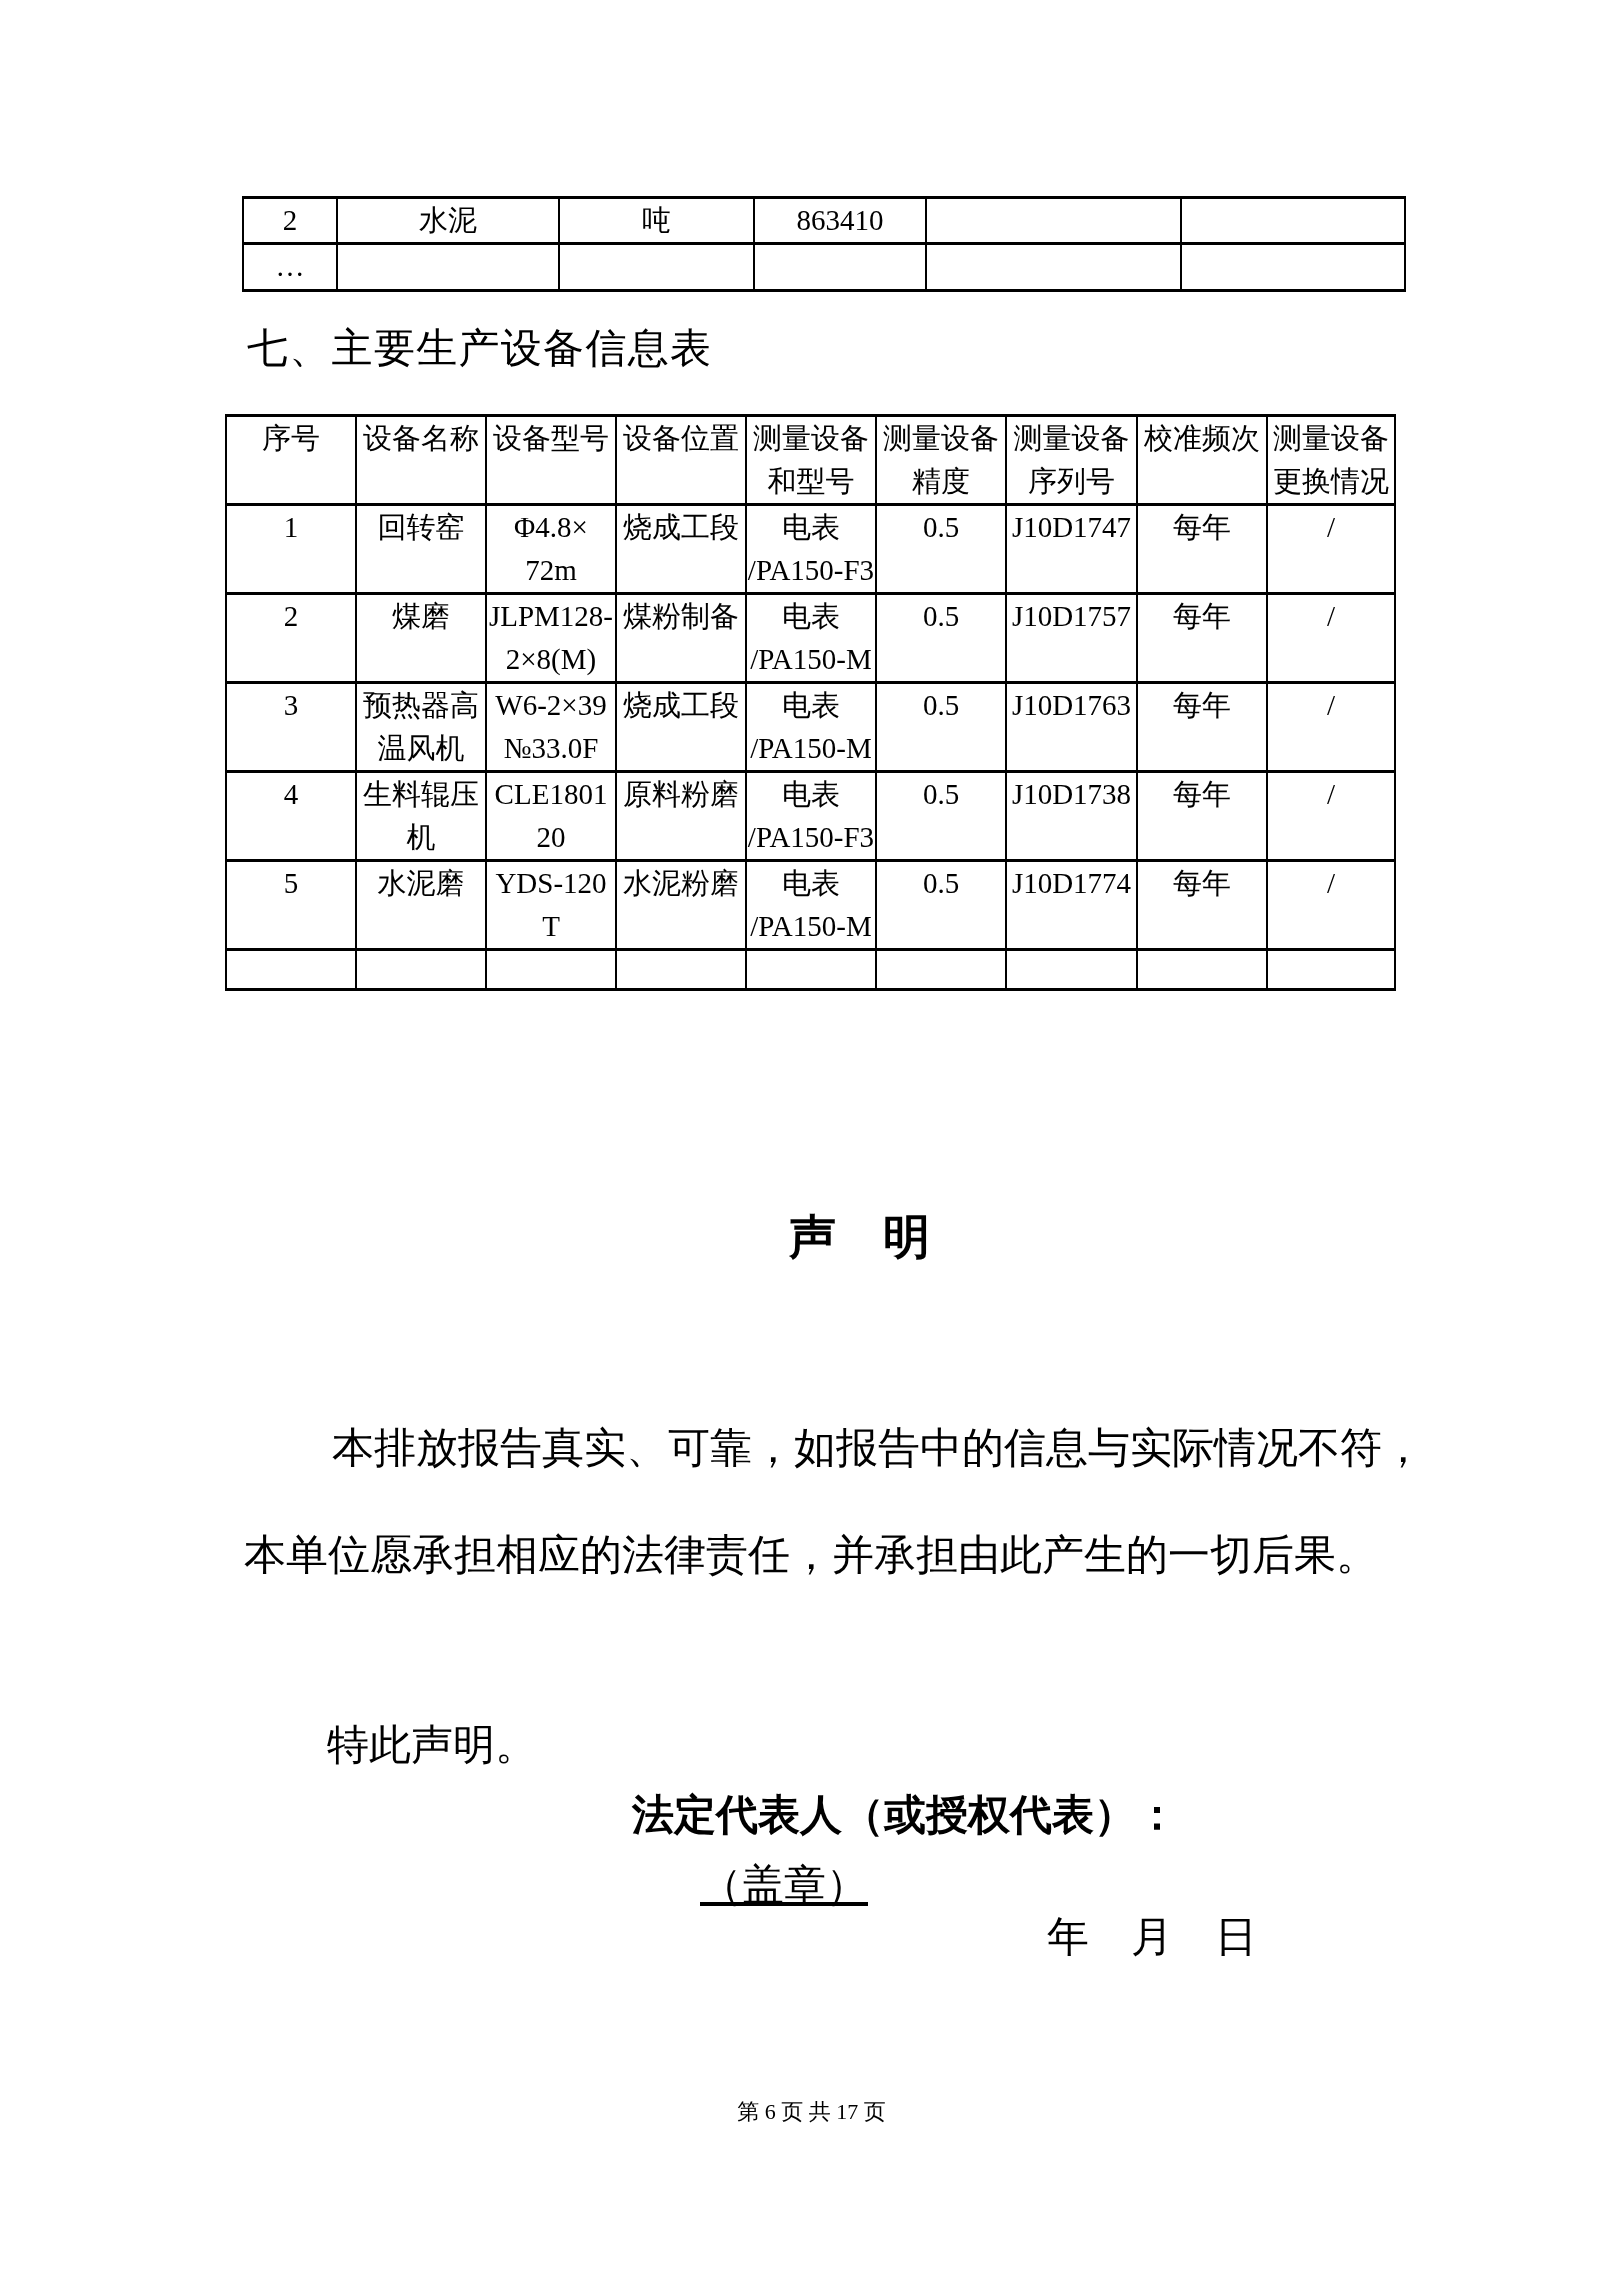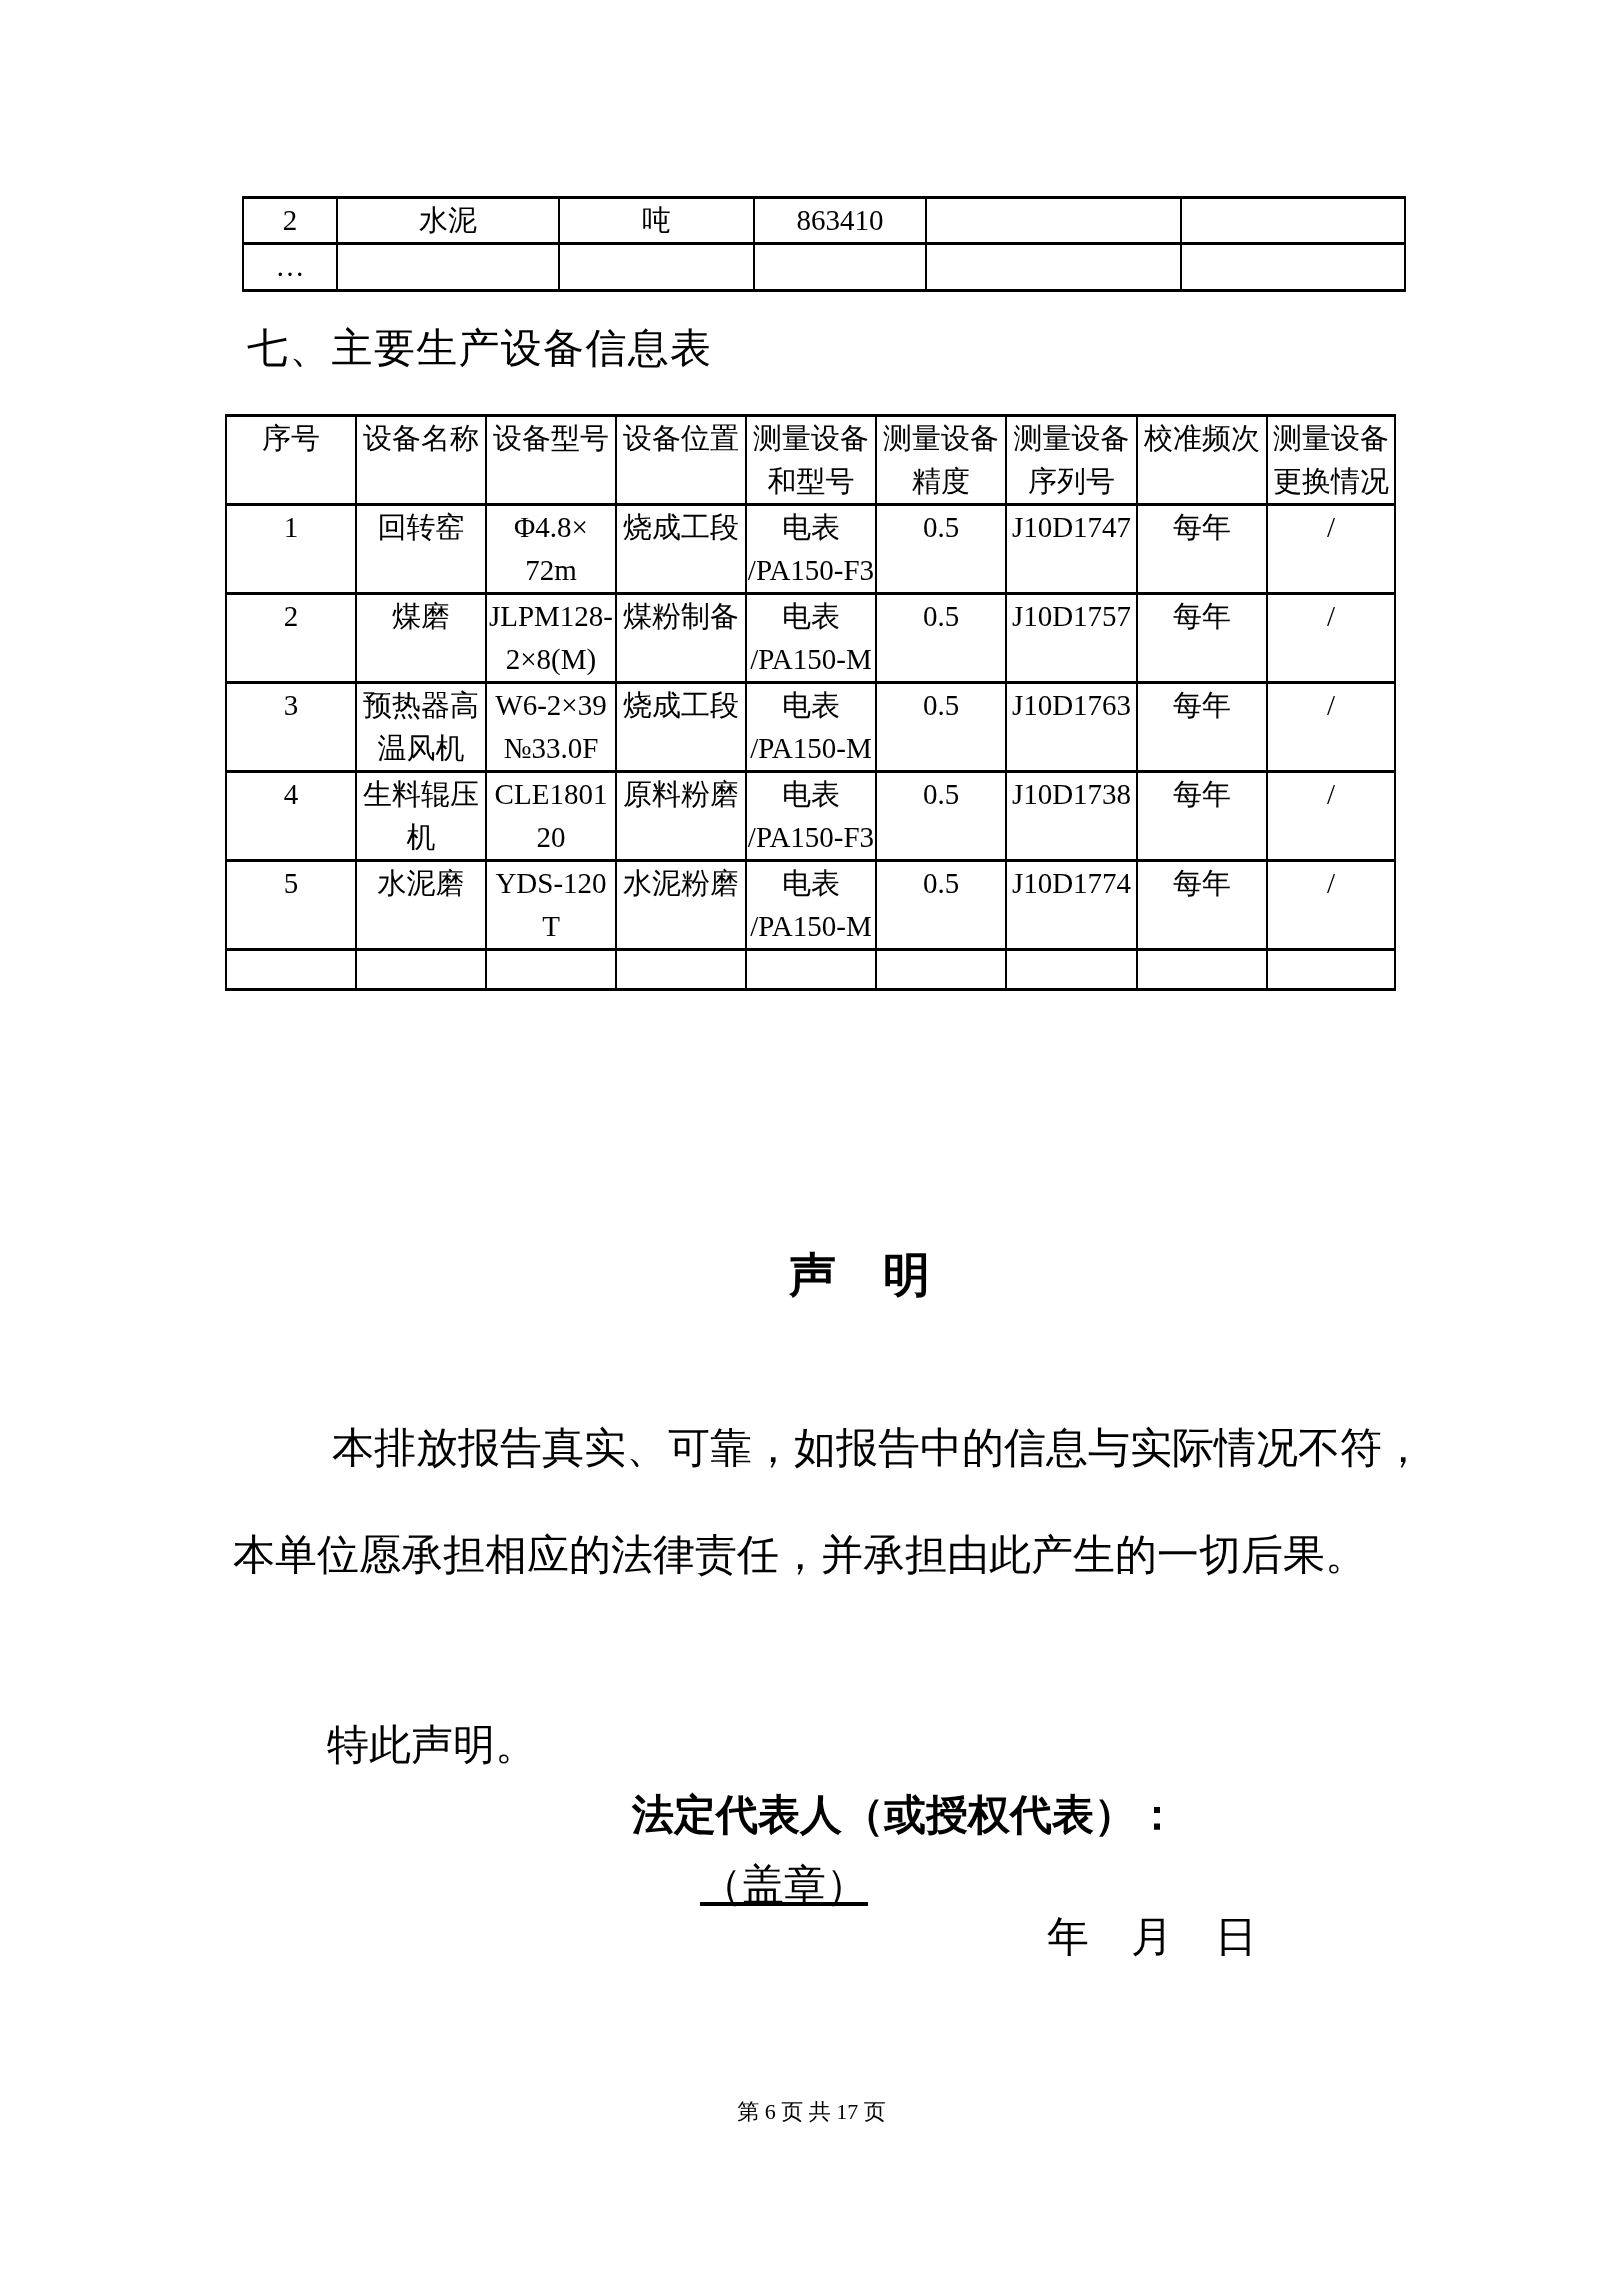--- a/index.html
+++ b/index.html
@@ -53,31 +53,30 @@
   .equip-table td.er { height: 37px; }
 
   .decl-title {
     position: absolute;
     left: 789px;
     top: 1211px;
     font-size: 47px;
     line-height: 52px;
     font-weight: bold;
     font-family: "Liberation Sans", "DejaVu Sans", sans-serif;
-    margin-top: 38px;
   }
   .decl-p {
     position: absolute;
     font-size: 42px;
     line-height: 47px;
     white-space: pre;
     font-family: "Liberation Serif", "DejaVu Serif", serif;
   }
   .p1 { left: 332px;  top: 1425px; }
-  .p2 { left: 233px;  top: 1532px; }
+  .p2 { left: 244px;  top: 1532px; }
   .p3 { left: 327px;  top: 1674px; margin-top: 48px; }
   .p4 { left: 632px;  top: 1792px; font-weight: bold; }
   .p5a { left: 700px; top: 1862px; text-decoration: underline; }
   .p5b { left: 1047px; top: 1914px; }
 
   .page-footer {
     position: absolute;
     left: 0;
     top: 2095px;
     width: 100%;

